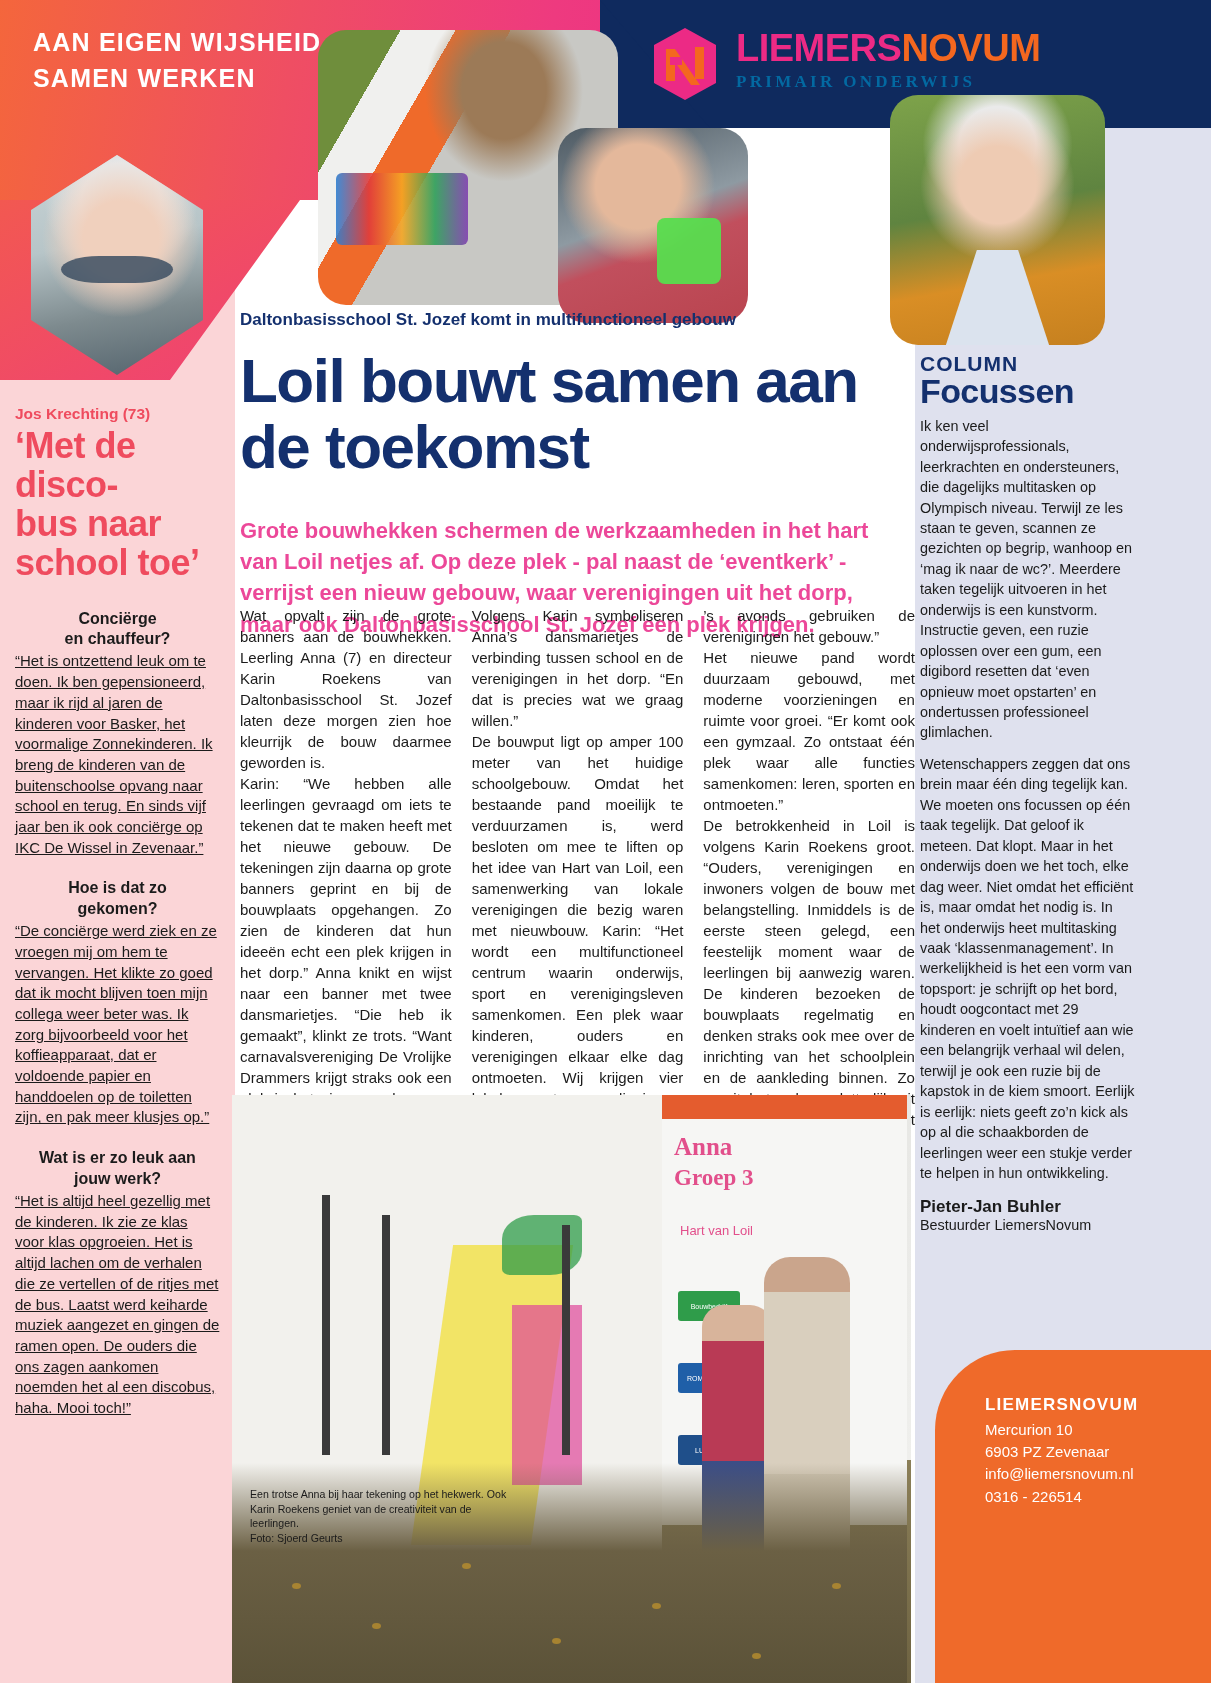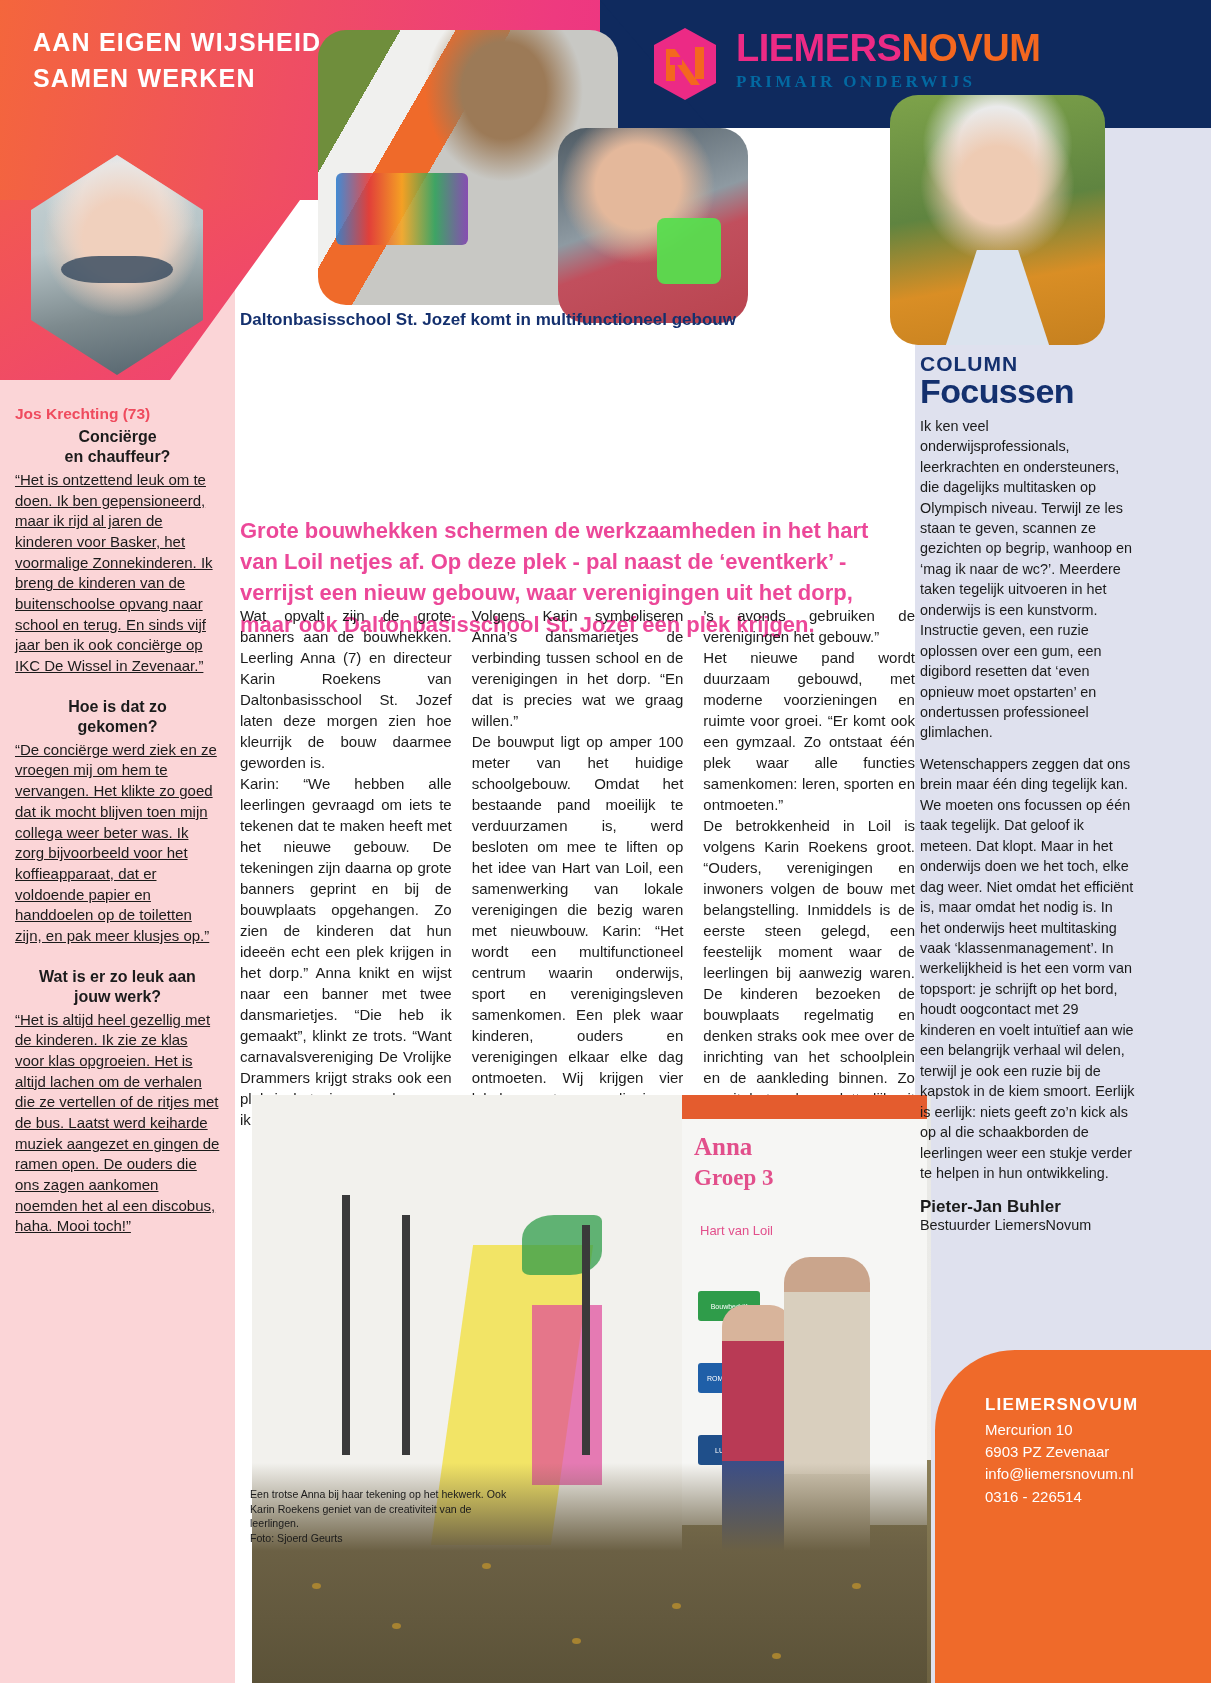--- a/index.html
+++ b/index.html
@@ -135,21 +135,21 @@
   }
   .cols {
     position:absolute; left:240px; top:605px; width:675px;
     column-count:3; column-gap:20px;
     font-size:15px; line-height:1.4; color:#1b1b1b; text-align:justify;
   }
   .cols p { margin:0; }
 
   
   .bigphoto {
-    position:absolute; left:252px; top:1095px; width:679px; height:588px;
+    position:absolute; left:232px; top:1095px; width:679px; height:588px;
     overflow:hidden;
     background:
       linear-gradient(180deg,#e7e7e4 0%,#efefec 62%, #8b7f58 62%, #6e6342 100%);
   }
   .bp-drawing{
     position:absolute; left:0; top:0; width:430px; height:520px;
     background:#f2f1ed;
   }
   .bp-figs{
     position:absolute; left:30px; top:60px; width:370px; height:400px;
@@ -265,35 +265,39 @@
     </div>
   </div>
 
   <div class="photo-jos hex ph-jos"></div>
   <div class="photo-crayons hexr ph-crayons"></div>
   <div class="photo-puzzle hexr ph-puzzle"></div>
   <div class="photo-pieterjan hexr ph-pj"></div>
 
   <div class="left-col">
     <div class="left-name">Jos Krechting (73)</div>
+    <div class="left-quote" style="white-space:pre-line">‘Met de disco-
+bus naar
+school toe’</div>
 
     <div class="left-q" style="white-space:pre-line">Conciërge
 en chauffeur?</div>
     <div class="left-a">“Het is ontzettend leuk om te doen. Ik ben gepensioneerd, maar ik rijd al jaren de kinderen voor Basker, het voormalige Zonnekinderen. Ik breng de kinderen van de buitenschoolse opvang naar school en terug. En sinds vijf jaar ben ik ook conciërge op IKC De Wissel in Zevenaar.”</div>
 
     <div class="left-q" style="white-space:pre-line">Hoe is dat zo
 gekomen?</div>
     <div class="left-a">“De conciërge werd ziek en ze vroegen mij om hem te vervangen. Het klikte zo goed dat ik mocht blijven toen mijn collega weer beter was. Ik zorg bijvoorbeeld voor het koffieapparaat, dat er voldoende papier en handdoelen op de toiletten zijn, en pak meer klusjes op.”</div>
 
     <div class="left-q" style="white-space:pre-line">Wat is er zo leuk aan
 jouw werk?</div>
     <div class="left-a">“Het is altijd heel gezellig met de kinderen. Ik zie ze klas voor klas opgroeien. Het is altijd lachen om de verhalen die ze vertellen of de ritjes met de bus. Laatst werd keiharde muziek aangezet en gingen de ramen open. De ouders die ons zagen aankomen noemden het al een discobus, haha. Mooi toch!”</div>
   </div>
 
   <div class="kicker">Daltonbasisschool St. Jozef komt in multifunctioneel gebouw</div>
+  <div class="headline">Loil bouwt samen aan de toekomst</div>
   <div class="lead">Grote bouwhekken schermen de werkzaamheden in het hart van Loil netjes af. Op deze plek - pal naast de ‘eventkerk’ - verrijst een nieuw gebouw, waar verenigingen uit het dorp, maar ook Daltonbasisschool St. Jozef een plek krijgen.</div>
 
   <div class="cols">
     <p style="white-space:pre-line">Wat opvalt zijn de grote banners aan de bouwhekken. Leerling Anna (7) en directeur Karin Roekens van Daltonbasisschool St. Jozef laten deze morgen zien hoe kleurrijk de bouw daarmee geworden is.
 Karin: “We hebben alle leerlingen gevraagd om iets te tekenen dat te maken heeft met het nieuwe gebouw. De tekeningen zijn daarna op grote banners geprint en bij de bouwplaats opgehangen. Zo zien de kinderen dat hun ideeën echt een plek krijgen in het dorp.” Anna knikt en wijst naar een banner met twee dansmarietjes. “Die heb ik gemaakt”, klinkt ze trots. “Want carnavalsvereniging De Vrolijke Drammers krijgt straks ook een plek in het nieuwe gebouw en ik zit zelf bij de dansmarietjes.”</p>
     <p style="white-space:pre-line">Volgens Karin symboliseren Anna’s dansmarietjes de verbinding tussen school en de verenigingen in het dorp. “En dat is precies wat we graag willen.”
 De bouwput ligt op amper 100 meter van het huidige schoolgebouw. Omdat het bestaande pand moeilijk te verduurzamen is, werd besloten om mee te liften op het idee van Hart van Loil, een samenwerking van lokale verenigingen die bezig waren met nieuwbouw. Karin: “Het wordt een multifunctioneel centrum waarin onderwijs, sport en verenigingsleven samenkomen. Een plek waar kinderen, ouders en verenigingen elkaar elke dag ontmoeten. Wij krijgen vier lokalen op twee verdiepingen. Overdag leren de kinderen hier, ’s avonds gebruiken de verenigingen het gebouw.”</p>
     <p style="white-space:pre-line">Het nieuwe pand wordt duurzaam gebouwd, met moderne voorzieningen en ruimte voor groei. “Er komt ook een gymzaal. Zo ontstaat één plek waar alle functies samenkomen: leren, sporten en ontmoeten.”
 De betrokkenheid in Loil is volgens Karin Roekens groot. “Ouders, verenigingen en inwoners volgen de bouw met belangstelling. Inmiddels is de eerste steen gelegd, een feestelijk moment waar de leerlingen bij aanwezig waren. De kinderen bezoeken de bouwplaats regelmatig en denken straks ook mee over de inrichting van het schoolplein en de aankleding binnen. Zo groeit het gebouw letterlijk uit hun ideeën. En dat is best bijzonder.”</p>
   </div>

